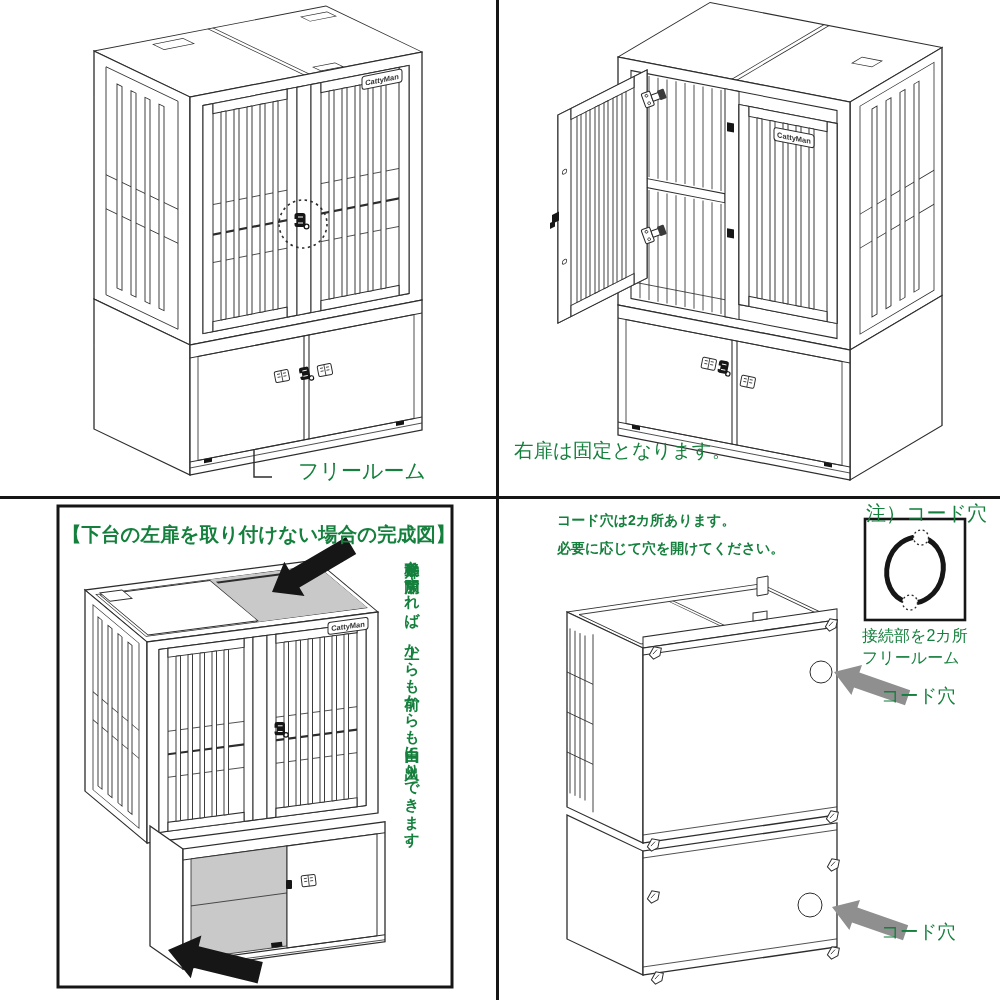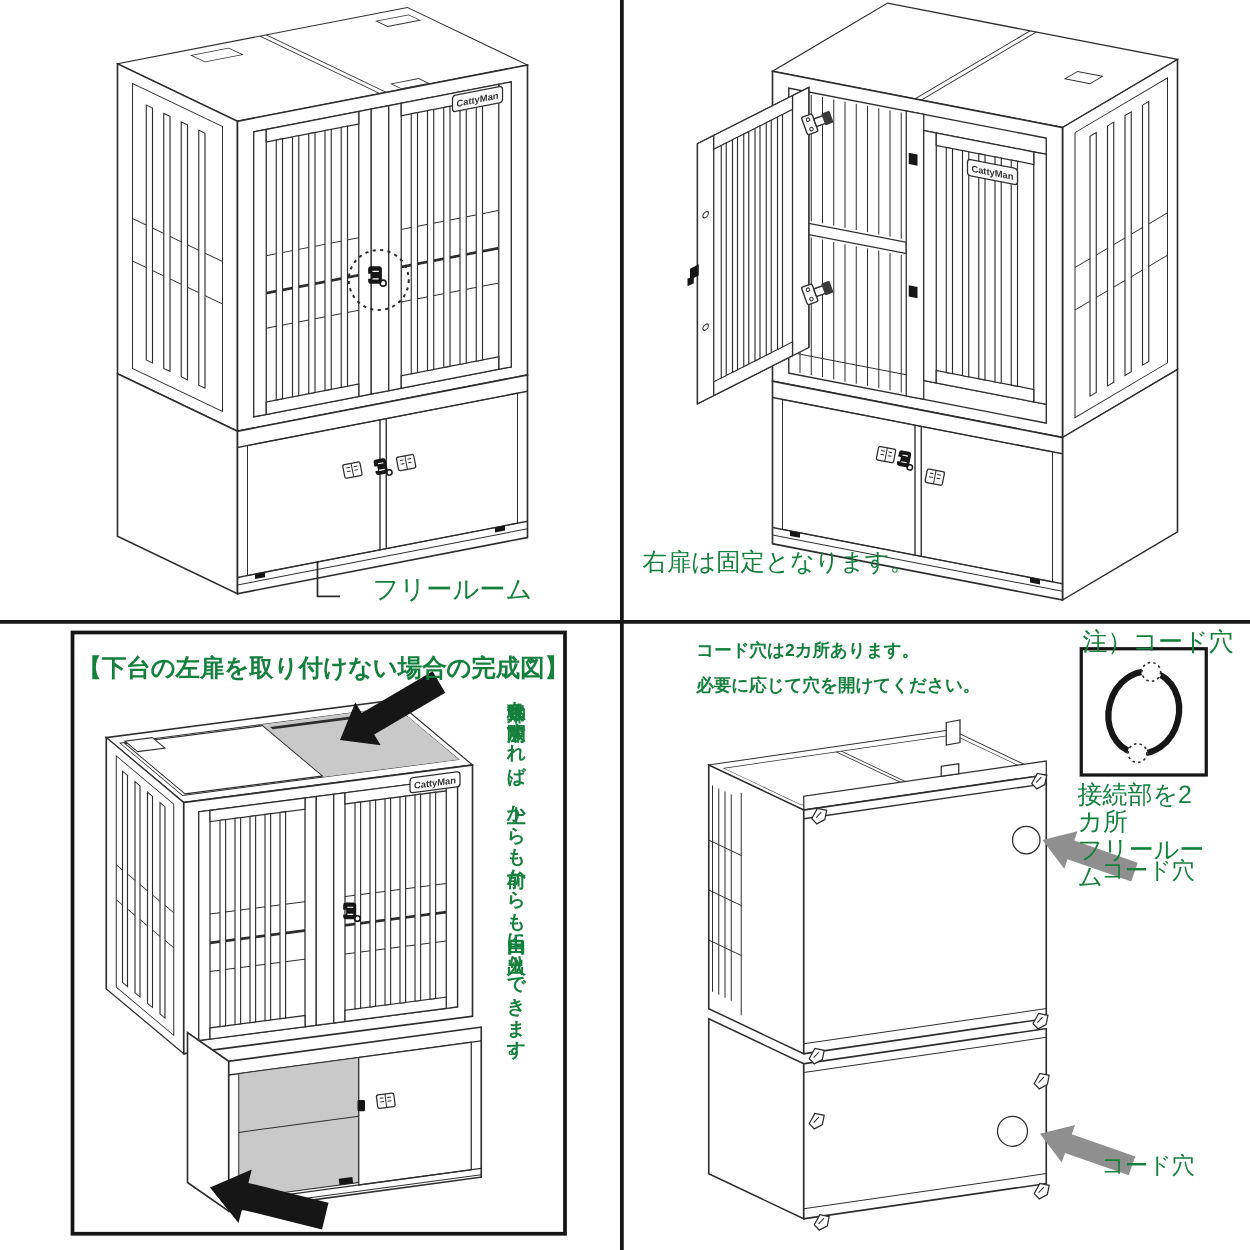--- a/index.html
+++ b/index.html
@@ -26,21 +26,21 @@
   text.plate{font-family:"Liberation Sans",sans-serif;font-size:7.5px;font-weight:bold;fill:#333;}
   
   .txt{position:absolute;white-space:nowrap;color:#15803d;}
   #tl-label{left:274px;top:457px;font-size:21px;margin-left:24px;}
   #tr-note{left:14px;top:437px;font-size:19.5px;line-height:26px;}
   #bl-title{left:62px;top:9px;width:386px;text-align:right;font-weight:bold;font-size:19.5px;margin-top:12px;}
   #bl-vnote{left:402px;top:50px;height:436px;writing-mode:vertical-rl;font-weight:bold;
             font-size:15px;line-height:1.4;letter-spacing:0px;white-space:normal;}
   #br-instr{left:57px;top:7px;font-weight:bold;font-size:14px;line-height:27.5px;}
   #br-note-title{left:366px;top:0px;font-size:20px;}
-  #br-caption{left:362px;top:125px;font-size:20px;line-height:22px;white-space:normal;width:110px;}
+  #br-caption{left:362px;top:125px;font-size:16px;line-height:22px;white-space:normal;width:110px;}
   #br-hole-top{left:381px;top:183px;font-size:18.5px;}
   #br-hole-bottom{left:381px;top:419px;font-size:18.5px;}
 </style>
 </head>
 <body>
 
 <div id="canvas">
 
 <svg width="0" height="0" aria-hidden="true">
   <defs>

